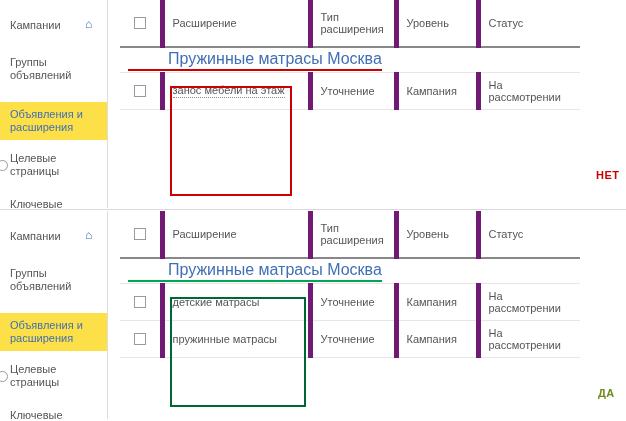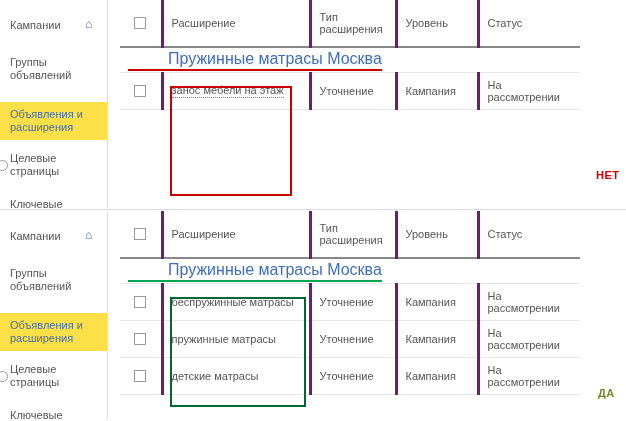--- a/index.html
+++ b/index.html
@@ -93,21 +93,21 @@
     top: 0;
     width: 468px;
     height: 100%;
   }
   table.grid {
     border-collapse: collapse;
     width: 460px;
     table-layout: fixed;
   }
   table.grid th, table.grid td {
-    border-right: 3px solid #701a75;
+    border-right: 5px solid #701a75;
     padding: 0 8px;
     font-weight: normal;
     font-size: 11px;
     color: #555555;
     text-align: left;
     vertical-align: middle;
     background: #ffffff;
   }
   table.grid th {
     height: 46px;
@@ -298,43 +298,34 @@
       <tbody>
         <tr class="group-row">
           <td colspan="5">
             <span class="group-label under-green">Пружинные матрасы Москва</span>
           </td>
         </tr>
         <tr class="data">
           <td>
               <span class="checkbox"></span>
             </td>
-          <td><span class="ext-text">беспружинные матрасы</span></td>
+          <td><span class="ext-text">детские матрасы</span></td>
           <td>Уточнение</td>
           <td>Кампания</td>
           <td>На рассмотрении</td>
         </tr>
         <tr class="data">
           <td>
               <span class="checkbox"></span>
             </td>
           <td><span class="ext-text">пружинные матрасы</span></td>
           <td>Уточнение</td>
           <td>Кампания</td>
           <td>На рассмотрении</td>
         </tr>
-        <tr class="data">
-          <td>
-              <span class="checkbox"></span>
-            </td>
-          <td><span class="ext-text">детские матрасы</span></td>
-          <td>Уточнение</td>
-          <td>Кампания</td>
-          <td>На рассмотрении</td>
-        </tr>
       </tbody>
     </table>
 
     <div class="hl-box hl-green" style="left:50px; top:86px; width:136px; height:110px;"></div>
   </div>
 
   <div class="verdict yes" style="left:598px; top:139px;">ДА</div>
 </div>
 
 </body></html>

